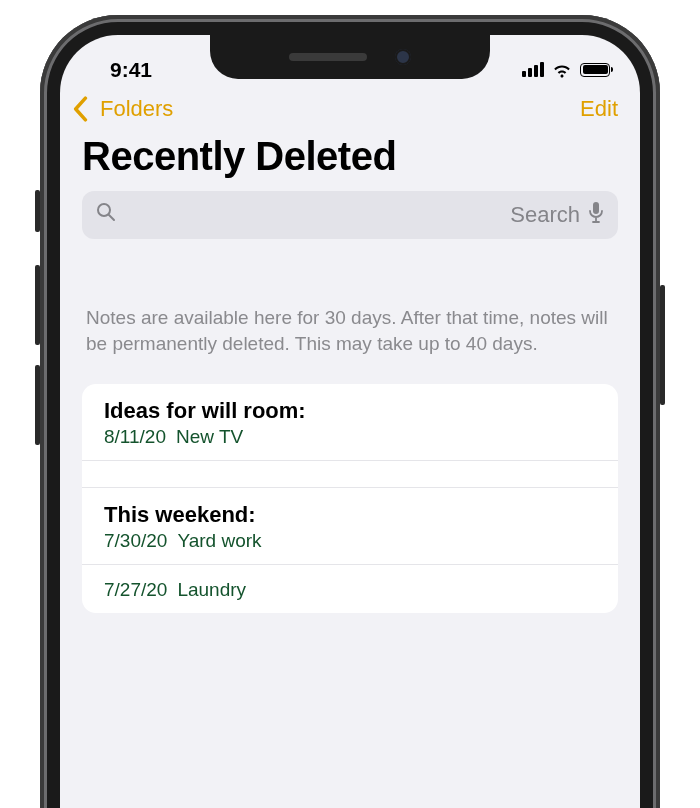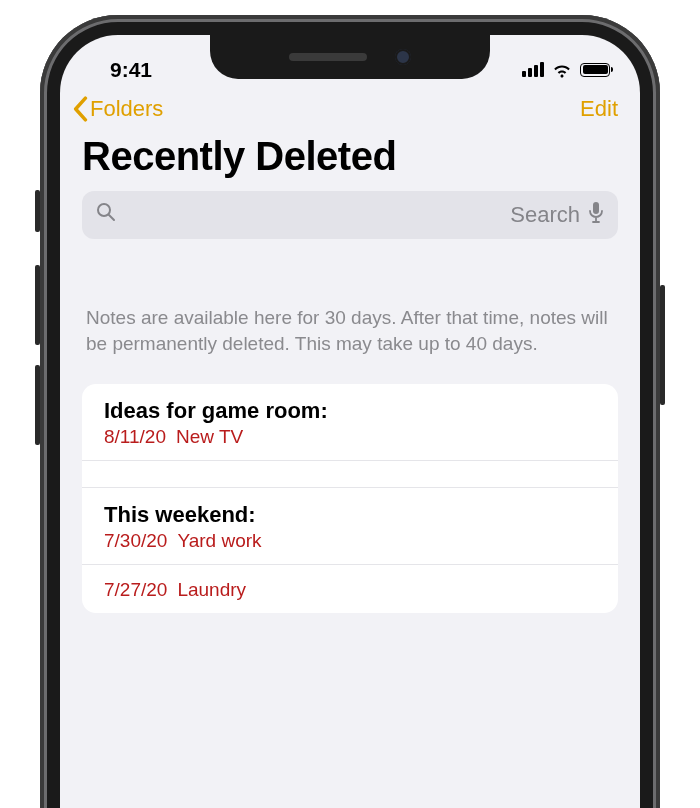--- a/index.html
+++ b/index.html
@@ -102,21 +102,21 @@
       width:2.5px; height:5px; background:#000; border-radius:0 2px 2px 0;
     }
     .battery-fill{ width:100%; height:100%; background:#000; border-radius:2px;}
     .content { position:absolute; top:55px; left:0; right:0; bottom:0; padding: 0; }
     .nav-bar {
       display:flex; justify-content:space-between; align-items:center;
       padding: 6px 22px 8px 12px;
       font-size: 22px;
       color: #e0a000;
     }
-    .back-btn { display:flex; align-items:center; gap:2px; font-weight:400; }
+    .back-btn { display:flex; align-items:center; gap:12px; font-weight:400; }
     .back-chevron svg { display:block; }
     .edit-btn { font-weight:400; }
     .title {
       font-size: 40px;
       font-weight: 700;
       color:#000;
       padding: 4px 22px 12px 22px;
       letter-spacing: -0.5px;
     }
     .search {
@@ -145,21 +145,21 @@
       border-radius: 14px;
       margin: 0 22px;
       overflow: hidden;
     }
     .row {
       padding: 14px 22px 12px 22px;
       border-bottom: 1px solid #e5e5e9;
     }
     .row:last-child { border-bottom: none; }
     .row-title { font-size: 22px; font-weight: 600; color:#000; margin-bottom: 2px;}
-    .row-sub { font-size: 19px; color:#b91c1c; }
+    .row-sub { font-size: 19px; color:#14532d; }
     .row-sub .date { margin-right: 10px; }
   </style>
 </head>
 <body>
 
 <div class="phone-outer">
   <div class="side-button btn-left-1"></div>
   <div class="side-button btn-left-2"></div>
   <div class="side-button btn-left-3"></div>
   <div class="side-button btn-right"></div>
@@ -218,21 +218,21 @@
                 <rect x="5" y="1" width="6" height="12" rx="3" fill="#848489"></rect>
                 <path d="M2 10a6 6 0 0012 0M8 16v5M5 21h6" stroke="#848489" stroke-width="1.8" fill="none" stroke-linecap="round"></path>
               </svg>
           </span>
         </div>
 
         <div class="info-text">Notes are available here for 30 days. After that time, notes will be permanently deleted. This may take up to 40 days.</div>
 
         <div class="list">
           <div class="row">
-            <div class="row-title">Ideas for game room:</div>
+            <div class="row-title">Ideas for will room:</div>
             <div class="row-sub"><span class="date">8/11/20</span><span>New TV</span></div>
           </div>
           <div class="row">
           </div>
           <div class="row">
             <div class="row-title">This weekend:</div>
             <div class="row-sub"><span class="date">7/30/20</span><span>Yard work</span></div>
           </div>
           <div class="row">
             <div class="row-sub"><span class="date">7/27/20</span><span>Laundry</span></div>

